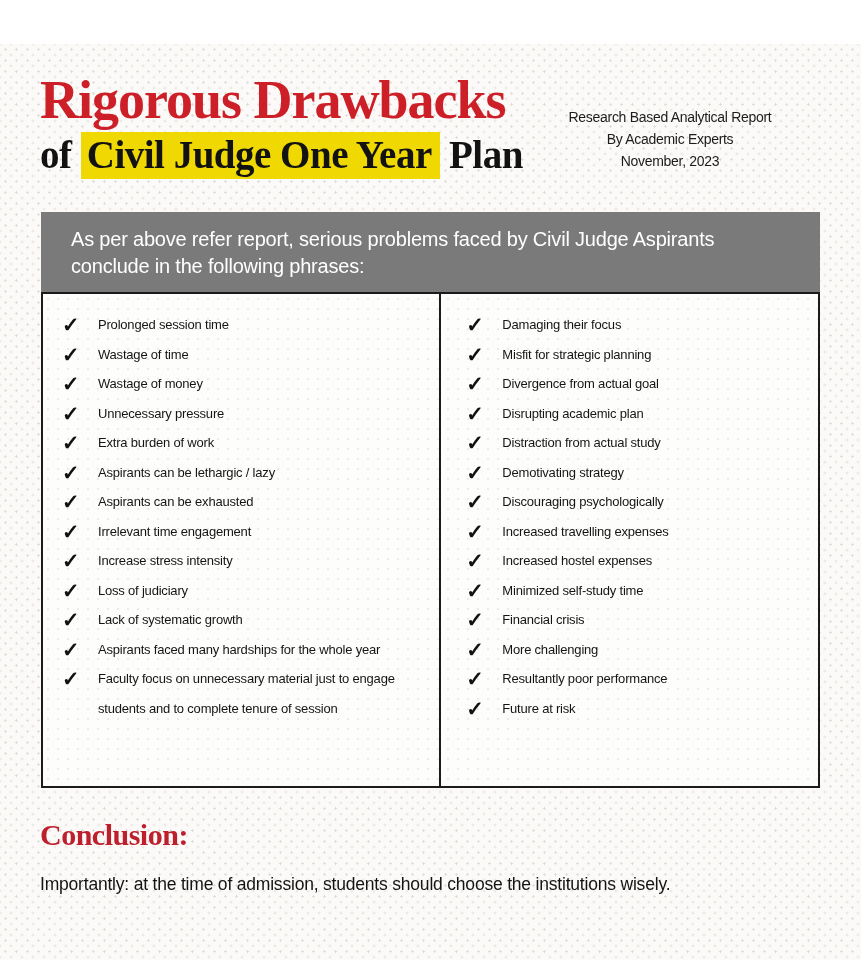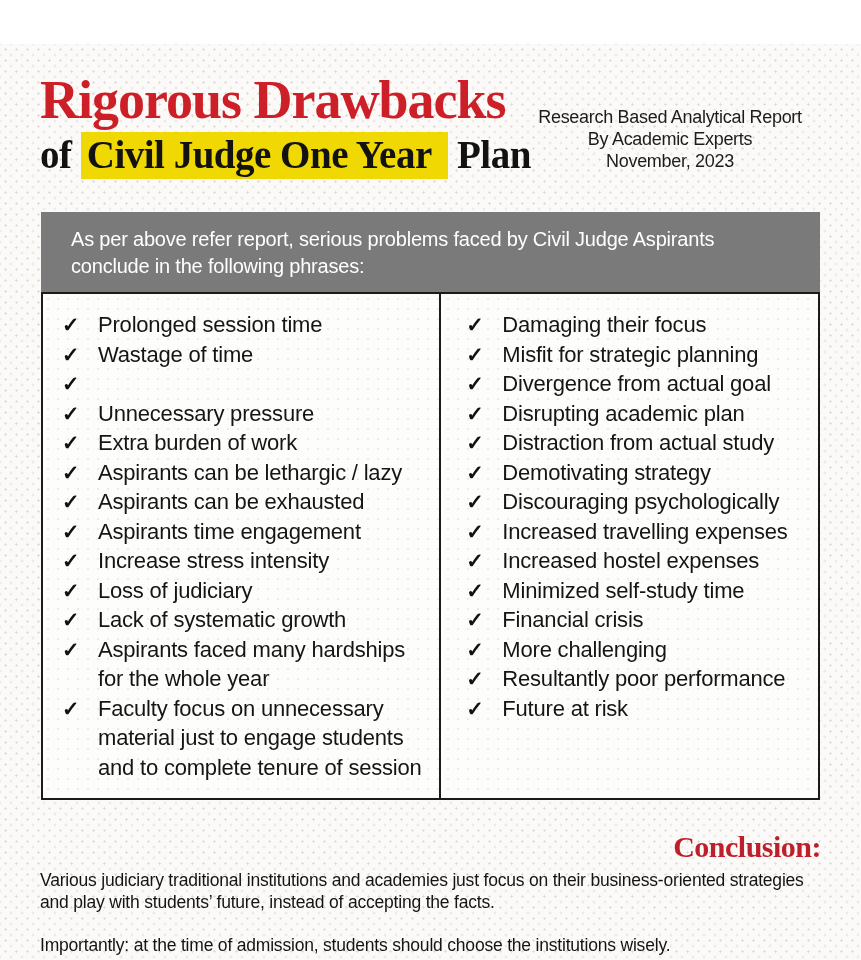--- a/index.html
+++ b/index.html
@@ -36,29 +36,29 @@
     font-family: "Liberation Serif", serif;
     font-weight: 700;
     font-size: 39px;
     line-height: 46px;
     color: #121212;
     margin-top: 2px;
     letter-spacing: -0.5px;
   }
   .subtitle .hl {
     background: #f0d802;
-    padding: 1px 16px 3px 6px;
+    padding: 1px 8px 3px 6px;
   }
   .report-info {
     position: absolute;
     top: 62px;
     right: 36px;
     width: 310px;
     text-align: center;
-    font-size: 18px;
+    font-size: 14px;
     line-height: 22px;
     color: #1c1c1c;
     letter-spacing: -0.3px;
   }
   .report-info .bold { font-weight: 400; }
 
   
   .banner {
     margin: 34px 41px 0 41px;
     background: #7a7a7a;
@@ -95,37 +95,36 @@
   }
   .check {
     flex: 0 0 22px;
     font-size: 21px;
     font-weight: 700;
     line-height: 29.5px;
     margin-right: 14px;
     color: #111;
   }
   .item-text {
-    font-size: 22px;
+    font-size: 13px;
     line-height: 29.5px;
     letter-spacing: -0.2px;
     color: #151515;
     max-width: 330px;
   }
 
   
   .bottom { padding: 30px 40px 0 40px; }
   .section-heading {
     font-family: "Liberation Serif", serif;
     font-weight: 700;
     font-size: 30px;
     line-height: 34px;
     color: #be1f2c;
     letter-spacing: -0.5px;
-    text-align: right;
   }
   .section-text {
     margin-top: 6px;
     font-size: 17.5px;
     line-height: 21.5px;
     letter-spacing: -0.2px;
     color: #141414;
     max-width: 772px;
   }
   .suggestion-block { margin-top: 22px; }
@@ -156,40 +155,41 @@
         <div class="check-item">
           <span class="check">✓</span>
           <span class="item-text">Prolonged session time</span>
         </div>
         <div class="check-item">
           <span class="check">✓</span>
           <span class="item-text">Wastage of time</span>
         </div>
         <div class="check-item">
           <span class="check">✓</span>
+          <span class="item-text">Wastage of money</span>
         </div>
         <div class="check-item">
           <span class="check">✓</span>
           <span class="item-text">Unnecessary pressure</span>
         </div>
         <div class="check-item">
           <span class="check">✓</span>
           <span class="item-text">Extra burden of work</span>
         </div>
         <div class="check-item">
           <span class="check">✓</span>
           <span class="item-text">Aspirants can be lethargic / lazy</span>
         </div>
         <div class="check-item">
           <span class="check">✓</span>
           <span class="item-text">Aspirants can be exhausted</span>
         </div>
         <div class="check-item">
           <span class="check">✓</span>
-          <span class="item-text">Aspirants time engagement</span>
+          <span class="item-text">Irrelevant time engagement</span>
         </div>
         <div class="check-item">
           <span class="check">✓</span>
           <span class="item-text">Increase stress intensity</span>
         </div>
         <div class="check-item">
           <span class="check">✓</span>
           <span class="item-text">Loss of judiciary</span>
         </div>
         <div class="check-item">
@@ -261,20 +261,19 @@
         <div class="check-item">
           <span class="check">✓</span>
           <span class="item-text">Future at risk</span>
         </div>
       </div>
   </div>
 
   <div class="bottom">
     <div class="conclusion-block">
       <div class="section-heading">Conclusion:</div>
-      <p class="section-text">Various judiciary traditional institutions and academies just focus on their business-oriented strategies and play with students’ future, instead of accepting the facts.</p>
     </div>
     <div class="suggestion-block">
       <p class="section-text">Importantly: at the time of admission, students should choose the institutions wisely.</p>
     </div>
   </div>
 
 </div>
 
 </body></html>

